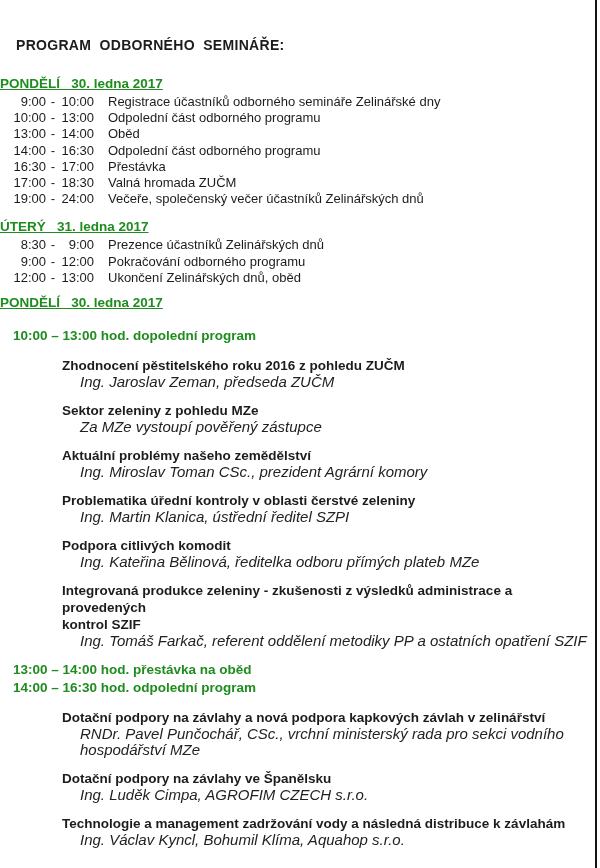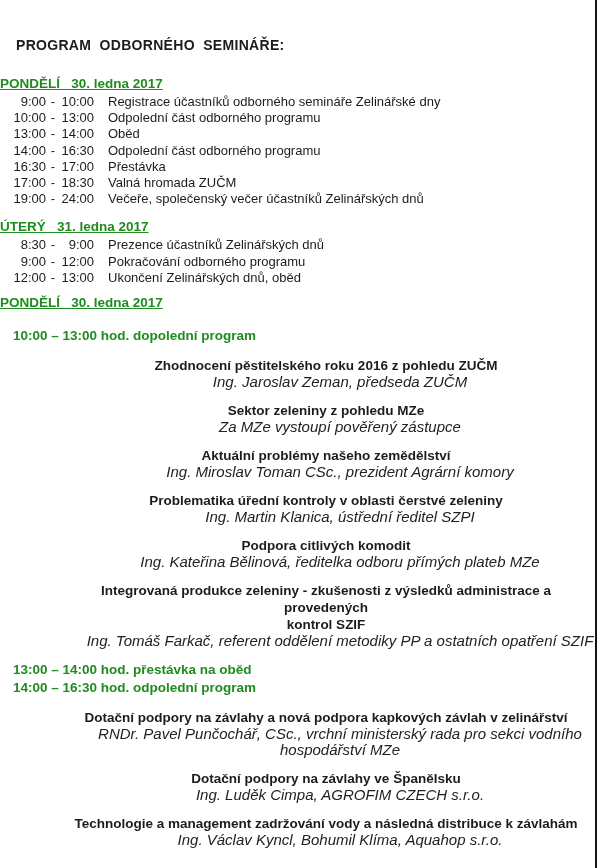--- a/index.html
+++ b/index.html
@@ -44,21 +44,21 @@
   .activity { padding-left: 14px; white-space: nowrap; }
 
   .green-heading {
     margin: 0; padding-left: 13px;
     color: var(--green); font-size: 13.5px; font-weight: bold;
     line-height: 18px; white-space: pre-wrap;
   }
   #morning-heading { margin-top: 16px; }
 
   .talks { margin-top: 8px; padding-left: 62px; }
-  .talk { margin: 12px 0 12px 0; text-align: center; }
+  .talk { margin: 12px 0 12px 0; }
   .talk-title {
     margin: 0; font-size: 13.5px; font-weight: bold;
     line-height: 17px; white-space: pre-wrap; max-width: 528px;
   }
   .talk-speaker {
     margin: 0; padding-left: 18px;
     font-size: 15px; font-style: italic; line-height: 16px;
     color: #222; white-space: pre-wrap;
   }
 </style>

